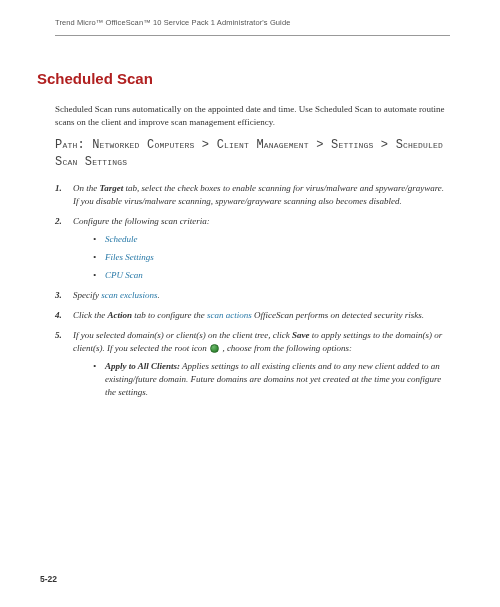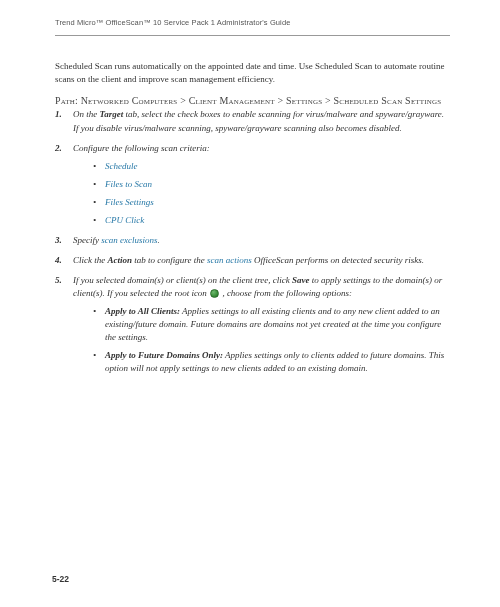--- a/index.html
+++ b/index.html
@@ -15,43 +15,44 @@
     }
     .page {
       padding: 18px 50px 0 55px;
     }
     .header {
       font-family: Arial, Helvetica, sans-serif;
       font-size: 7.5px;
       color: #555;
       padding-bottom: 6px;
       border-bottom: 1px solid #999;
-      margin-bottom: 24px;
+      margin-bottom: 32px;
       letter-spacing: 0.1px;
     }
     h2 {
       font-family: Arial, Helvetica, sans-serif;
       color: #b01f1f;
       font-size: 15px;
       font-weight: bold;
       margin-bottom: 10px;
       margin-left: -18px;
     }
     .para { margin-bottom: 8px; margin-top: 13px; }
     .bold-line {
       font-family: Arial, Helvetica, sans-serif;
       font-weight: bold;
       font-size: 9px;
       margin-bottom: 6px;
     }
     .path {
-      font-family: Liberation Serif, serif;
-      font-size: 10px;
+      font-family: Liberation Mono, monospace;
+      font-size: 12px;
       font-variant: small-caps;
       letter-spacing: 0.2px;
+      margin-bottom: 10px;
       color: #444;
     }
     ol.steps {
       list-style: none;
       counter-reset: stepc;
       margin-left: 0;
       font-style: italic;
     }
     ol.steps > li {
       counter-increment: stepc;
@@ -86,61 +87,60 @@
       display: inline-block;
       width: 9px; height: 9px;
       border-radius: 50%;
       background: radial-gradient(circle at 35% 30%, #6eb96e 0%, #3a8f3a 60%, #1e6b1e 100%);
       border: 1px solid #2b6b2b;
       vertical-align: -2px;
       margin: 0 1px;
     }
     .pagenum {
       position: absolute;
-      left: 52px;
+      left: 40px;
       bottom: 22px;
       font-family: Arial, Helvetica, sans-serif;
       font-weight: bold;
       font-size: 8.5px;
     }
   </style>
 </head>
 <body>
 
 <div class="page">
   <div class="header">Trend Micro™ OfficeScan™ 10 Service Pack 1 Administrator's Guide</div>
 
+  <h2>Scheduled Scan</h2>
 
   <p class="para">Scheduled Scan runs automatically on the appointed date and time. Use Scheduled Scan to automate routine scans on the client and improve scan management efficiency.</p>
 
 
   <p class="path">Path: Networked Computers &gt; Client Management &gt; Settings &gt; Scheduled Scan Settings</p>
 
   <ol class="steps">
     <li>
       <span>On the </span><span class="b">Target</span><span> tab, select the check boxes to enable scanning for virus/malware and spyware/grayware. If you disable virus/malware scanning, spyware/grayware scanning also becomes disabled.</span>
     </li>
     <li>
       <span>Configure the following scan criteria:</span>
       <ul class="bullets">
         <li><span class="link">Schedule</span></li>
-        <li><span class="link">Files to Scan</span></li>
         <li><span class="link">Files Settings</span></li>
-        <li><span class="link">CPU Click</span></li>
+        <li><span class="link">CPU Scan</span></li>
       </ul>
     </li>
     <li>
       <span>Specify </span><span class="link">scan exclusions</span><span>.</span>
     </li>
     <li>
       <span>Click the </span><span class="b">Action</span><span> tab to configure the </span><span class="link">scan actions</span><span> OfficeScan performs on detected security risks.</span>
     </li>
     <li>
       <span>If you selected domain(s) or client(s) on the client tree, click </span><span class="b">Save</span><span> to apply settings to the domain(s) or client(s). If you selected the root icon </span><span class="globe-icon"></span><span> , choose from the following options:</span>
       <ul class="bullets">
         <li><span class="b">Apply to All Clients:</span><span> Applies settings to all existing clients and to any new client added to an existing/future domain. Future domains are domains not yet created at the time you configure the settings.</span></li>
-        <li><span class="b">Apply to Future Domains Only:</span><span> Applies settings only to clients added to future domains. This option will not apply settings to new clients added to an existing domain.</span></li>
       </ul>
     </li>
   </ol>
 </div>
 
 <div class="pagenum">5-22</div>
 
 </body></html>

